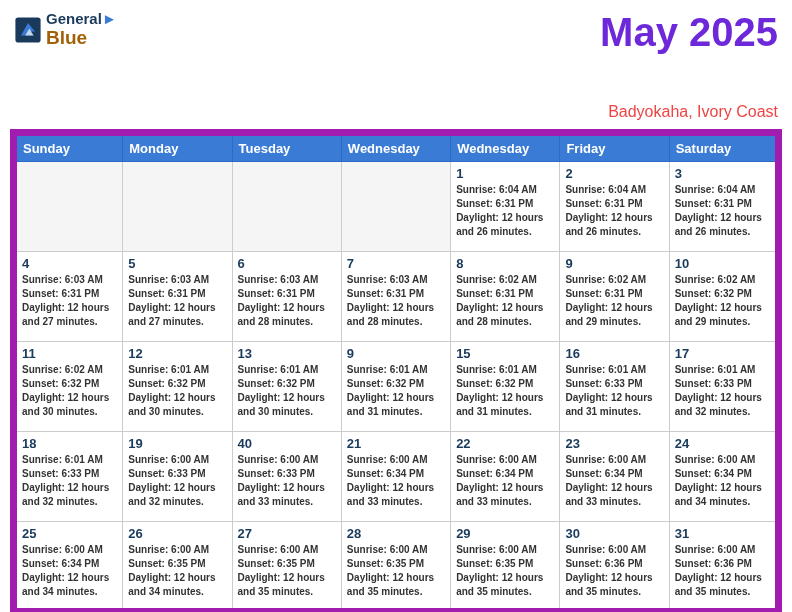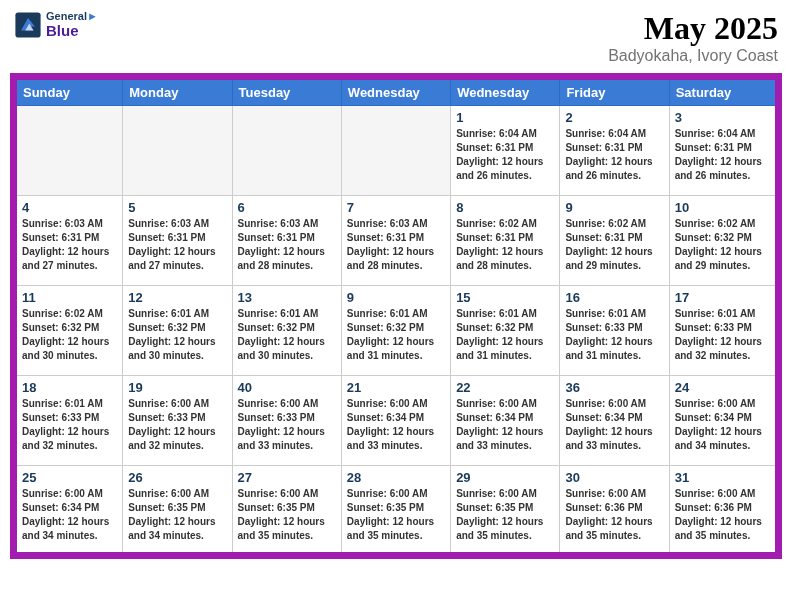--- a/index.html
+++ b/index.html
@@ -23,28 +23,28 @@
     }
     .logo-icon {
       width: 28px;
       height: 28px;
       margin-right: 4px;
     }
     .title-block {
       text-align: right;
     }
     .month-year {
-      font-size: 32px;
+      font-size: 40px;
       font-weight: bold;
-      color: #000000;
-      font-family: Liberation Serif, serif;
+      color: #6d28d9;
     }
     .location {
       font-size: 16px;
-      color: #737373;
+      color: #ef4444;
+      margin-top: 48px;
     }
     .calendar {
       width: 100%;
       border-collapse: collapse;
       border: 7px solid #a21caf;
     }
     .calendar th {
       background: #3a7bd5;
       color: #fff;
       text-align: left;
@@ -86,22 +86,22 @@
 <body>
 
 <div class="header">
   <div class="logo">
     <svg class="logo-icon" viewBox="0 0 40 40">
       <rect x="2" y="2" width="36" height="36" rx="4" fill="#1a3a5c"></rect>
       <path d="M10 28 L20 10 L30 22 L22 22 L28 28 Z" fill="#3a7bd5"></path>
       <path d="M16 28 L22 18 L28 28 Z" fill="#fff" opacity="0.7"></path>
     </svg>
     <div>
-      <div style="color:#1a3a5c;font-size:11px;font-weight:bold;">General<span style="color:#3a7bd5;">►</span></div>
-      <div style="color:#4c1d95;font-size:15px;font-weight:bold;">Blue</div>
+      <div style="color:#1a3a5c;font-size:15px;font-weight:bold;">General<span style="color:#3a7bd5;">►</span></div>
+      <div style="color:#a16207;font-size:19px;font-weight:bold;">Blue</div>
     </div>
   </div>
   <div class="title-block">
     <div class="month-year">May 2025</div>
     <div class="location">Badyokaha, Ivory Coast</div>
   </div>
 </div>
 
 <table class="calendar">
   <thead>
@@ -275,21 +275,21 @@
 and 33 minutes.</div>
         </td>
         <td>
           <div class="day-num">22</div>
           <div class="day-info" style="white-space: pre-line;">Sunrise: 6:00 AM
 Sunset: 6:34 PM
 Daylight: 12 hours
 and 33 minutes.</div>
         </td>
         <td>
-          <div class="day-num">36</div>
+          <div class="day-num">23</div>
           <div class="day-info" style="white-space: pre-line;">Sunrise: 6:00 AM
 Sunset: 6:34 PM
 Daylight: 12 hours
 and 33 minutes.</div>
         </td>
         <td>
           <div class="day-num">24</div>
           <div class="day-info" style="white-space: pre-line;">Sunrise: 6:00 AM
 Sunset: 6:34 PM
 Daylight: 12 hours

